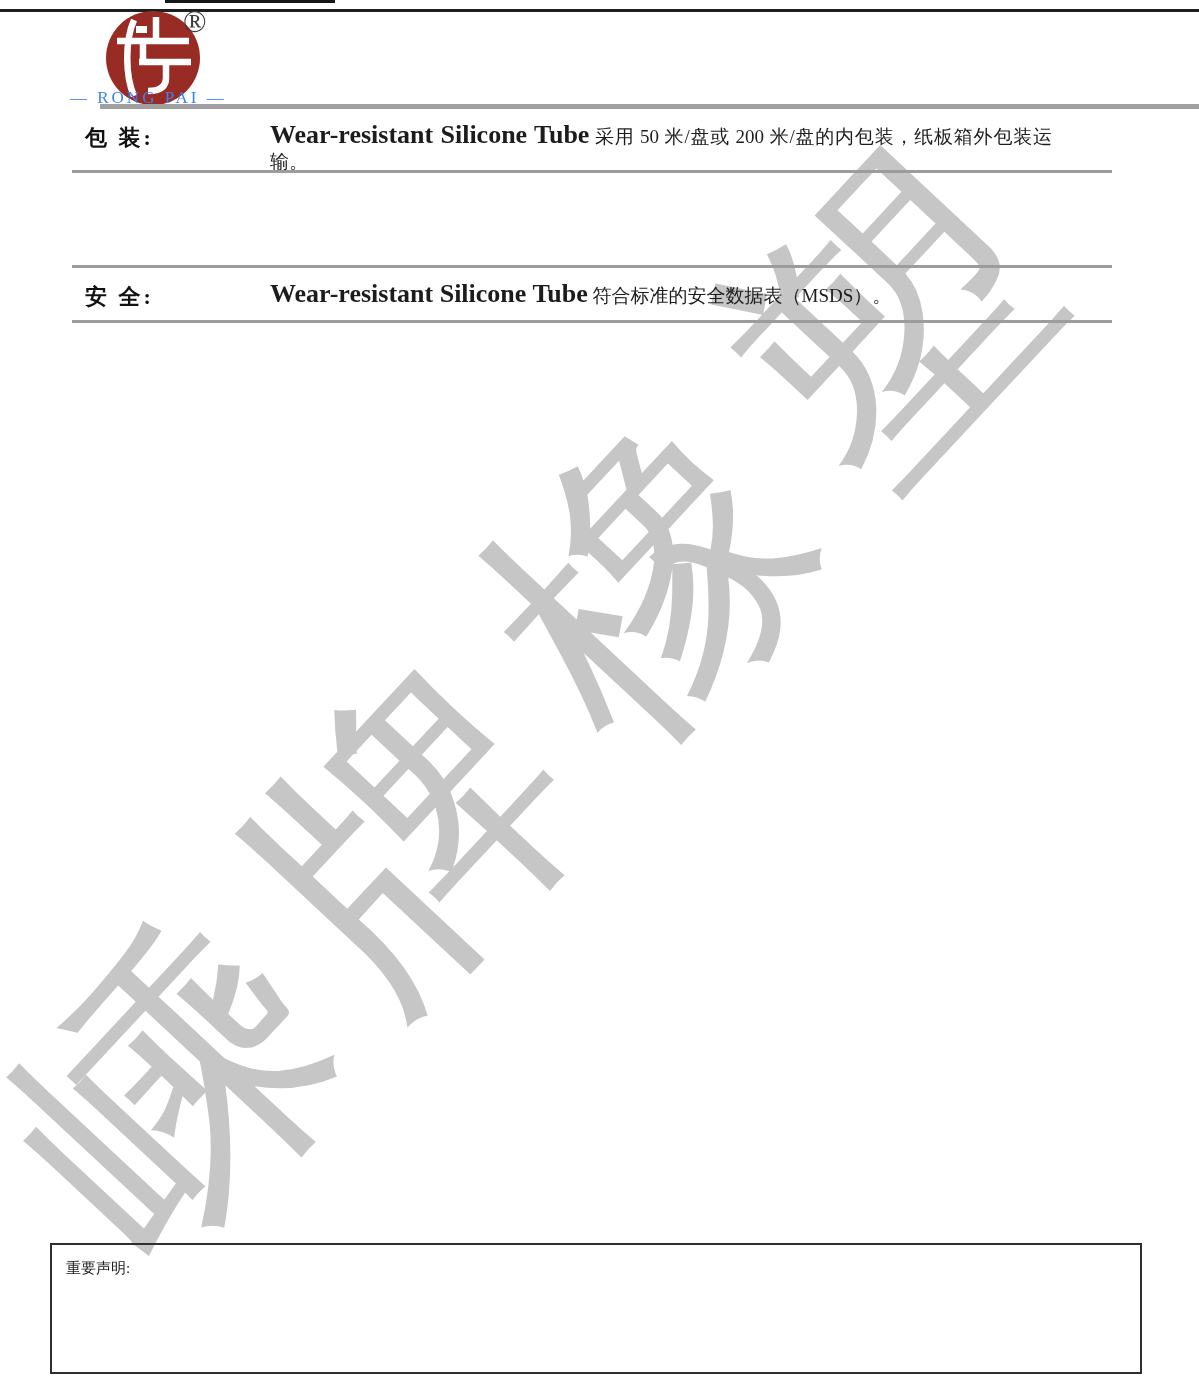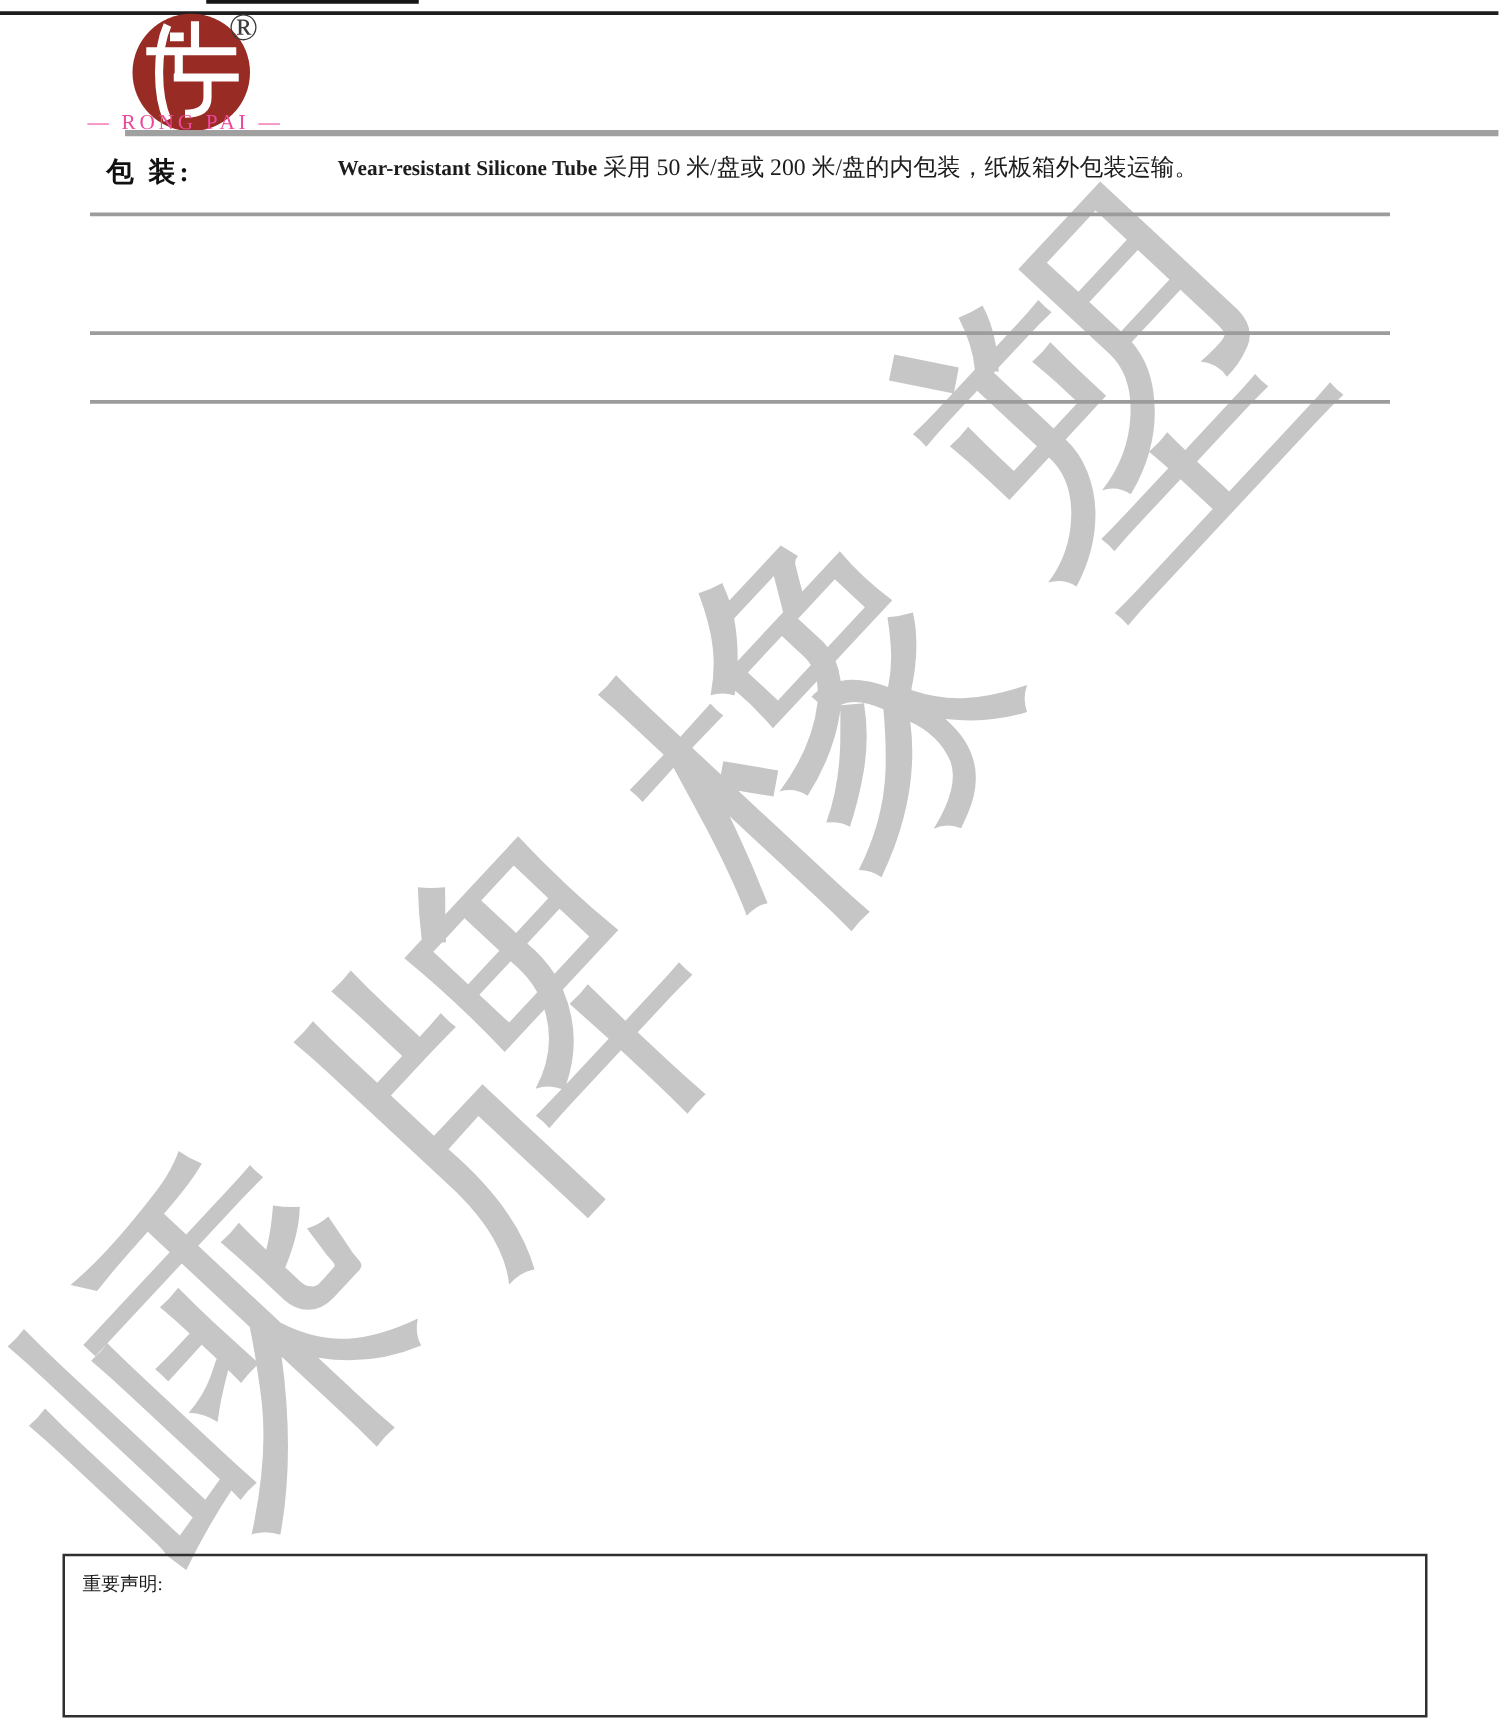--- a/index.html
+++ b/index.html
@@ -27,21 +27,21 @@
   .logo-disc{fill:var(--logo-red);}
   .logo-cut{stroke:#ffffff;stroke-width:6.5;fill:none;}
   .reg-mark{
     position:absolute;left:183px;top:6px;
     font-size:31px;line-height:31px;color:#3d3d3d;
     font-family:"Liberation Serif", serif;
   }
   .brand-label{
     position:absolute;left:70px;top:88px;
     font-size:17px;letter-spacing:3px;
-    color:#ec4899;white-space:nowrap;
+    color:#3b82f6;white-space:nowrap;
     font-family:"Liberation Serif", serif;
   }
   .brand-rule{position:absolute;left:100px;top:104px;width:1099px;height:5px;background:var(--line-gray);}
 
   
   .watermark{
     position:absolute;left:550px;top:690px;
     transform:translate(-50%,-50%) rotate(-47deg);
     font-size:300px;letter-spacing:48px;line-height:1;
     color:var(--watermark-gray);
@@ -60,21 +60,21 @@
   .sec-label{
     position:absolute;left:0;top:0;width:142px;
     font-weight:bold;font-size:22px;line-height:31px;
     letter-spacing:3px;color:#111;
   }
   .sec-content{
     margin-left:185px;width:782px;
     font-size:19px;line-height:25px;
     text-align:justify;
   }
-  .sec-content b{font-size:17px;letter-spacing:0;}
+  .sec-content b{font-size:26px;letter-spacing:0;}
   .divider{position:absolute;left:72px;width:1040px;height:3px;background:#9c9c9c;}
   .div-1{top:170px;}
   .div-2{top:265px;}
   .div-3{top:320px;}
 
   
   .notice-box{
     position:absolute;left:50px;top:1243px;
     width:1092px;height:131px;
     border:2px solid #2f2f2f;
@@ -117,20 +117,24 @@
     <div class="section-row row-1">
       <div class="sec-label">包 装:</div>
       <div class="sec-content"><b>Wear-resistant Silicone Tube</b><span> 采用 50 米/盘或 200 米/盘的内包装，纸板箱外包装运输。</span></div>
     </div>
     <div class="divider div-1"></div>
 
     <div class="section-row row-2">
     </div>
     <div class="divider div-2"></div>
 
+    <div class="section-row row-3">
+      <div class="sec-label">安 全:</div>
+      <div class="sec-content"><b>Wear-resistant Silicone Tube</b><span> 符合标准的安全数据表（MSDS）。</span></div>
+    </div>
     <div class="divider div-3"></div>
 
     <div class="notice-box">
       <p class="notice-title">重要声明:</p>
     </div>
 
   </div>
 </div>
 
 </body></html>

